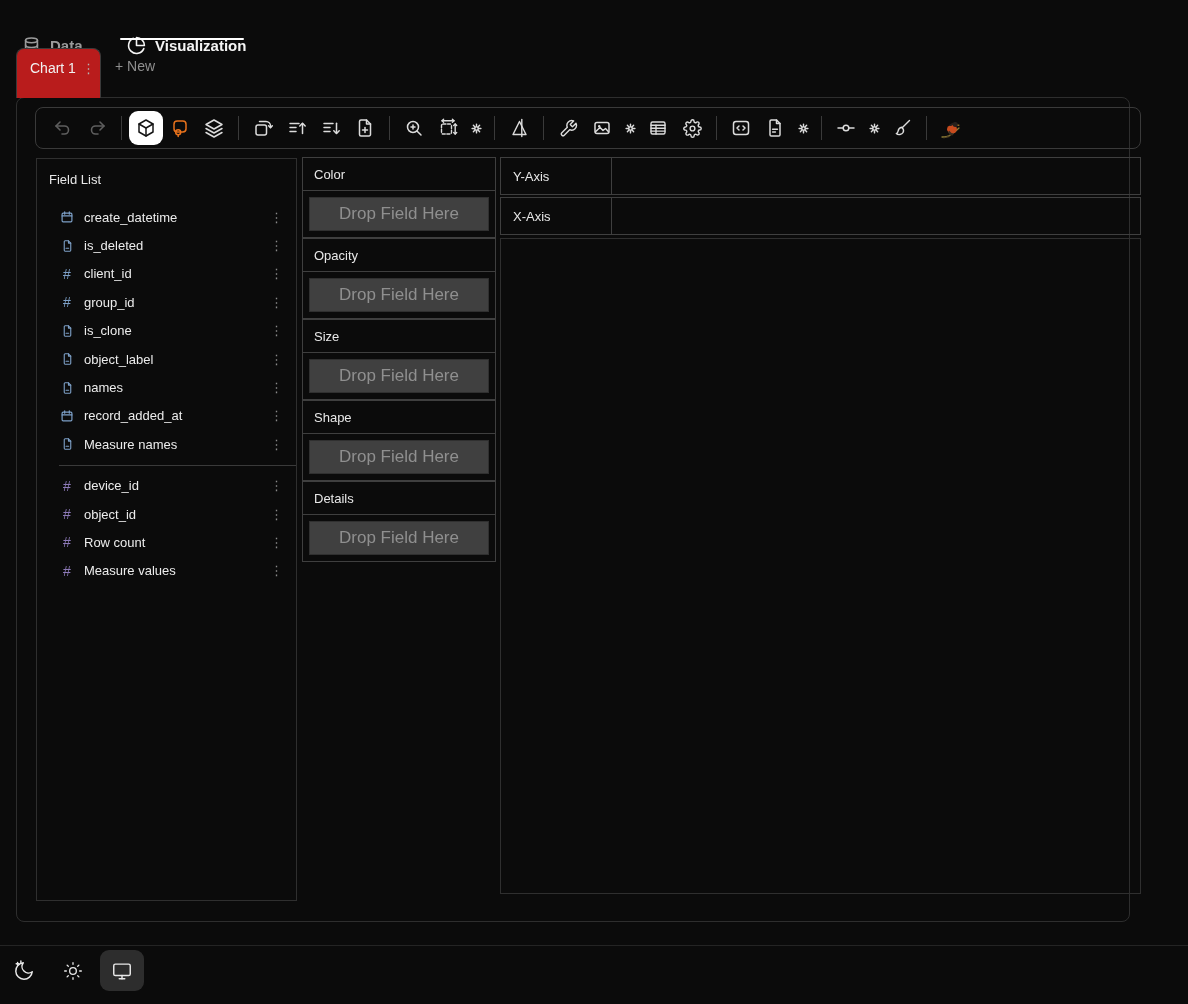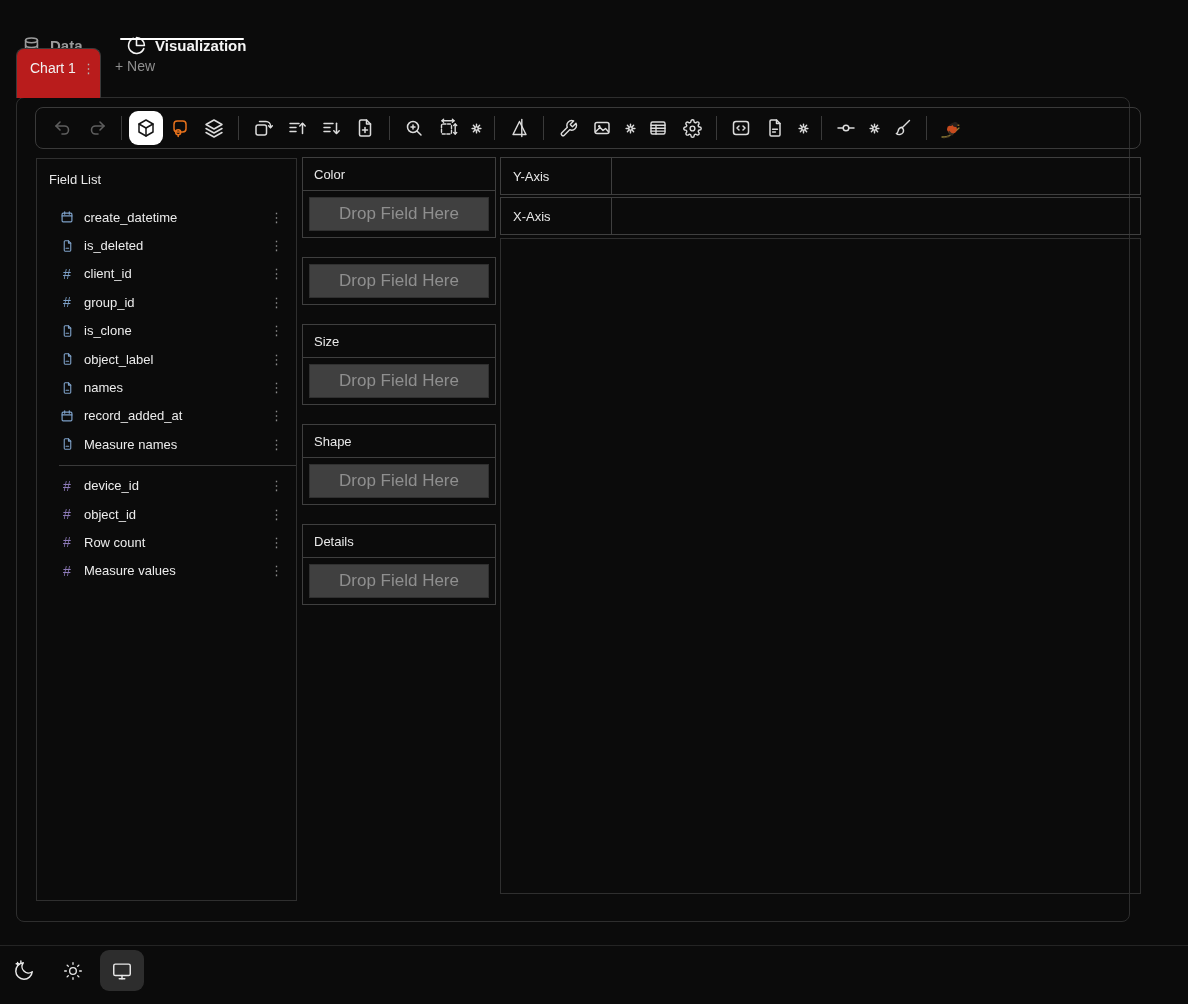--- a/index.html
+++ b/index.html
@@ -57,21 +57,21 @@
   .measures .f-icon { color:#8d7ab8; }
   .f-hash { font-size:14px; font-weight:500; }
   .field-row .kebab { margin-left:auto; color:#8a8a8a; font-size:13px; cursor:pointer; padding:0 3px; }
   .fl-divider { height:1px; background:#3a3a3a; margin:6px 0 6px 22px; }
 
   
   .shelves { position:absolute; left:285px; top:59px; width:194px; }
   .filters-panel { border:1px solid #3f3f3f; height:84px; margin-bottom:9px; }
   .shelf-header { padding:9px 11px 8px; font-size:13px; color:#e8e8e8;
                   border-bottom:1px solid #3f3f3f; }
-  .shelf-panel { border:1px solid #3f3f3f; margin-bottom:19px; }
+  .shelf-panel { border:1px solid #3f3f3f; margin-bottom:0; }
   .drop-zone { margin:6px; height:34px; background:#404040; border:1px solid #303030;
                display:flex; align-items:center; justify-content:center;
                color:#8f8f8f; font-size:17px; }
 
   
   .axes-area { position:absolute; left:483px; top:59px; width:641px; }
   .axis-row { border:1px solid #3f3f3f; height:38px; display:flex; margin-bottom:2px; }
   .axis-label { width:111px; border-right:1px solid #3f3f3f; display:flex; align-items:center;
                 padding-left:12px; font-size:13px; color:#e8e8e8; }
   .axis-drop { flex:1; }
@@ -496,20 +496,21 @@
   </div>
 
   <div class="shelves">
     <div>
   <div class="shelf-panel">
     <div class="shelf-header">Color</div>
     <div class="drop-zone">Drop Field Here</div>
   </div>
 
   <div class="shelf-panel">
+    <div class="shelf-header">Opacity</div>
     <div class="drop-zone">Drop Field Here</div>
   </div>
 
   <div class="shelf-panel">
     <div class="shelf-header">Size</div>
     <div class="drop-zone">Drop Field Here</div>
   </div>
 
   <div class="shelf-panel">
     <div class="shelf-header">Shape</div>

